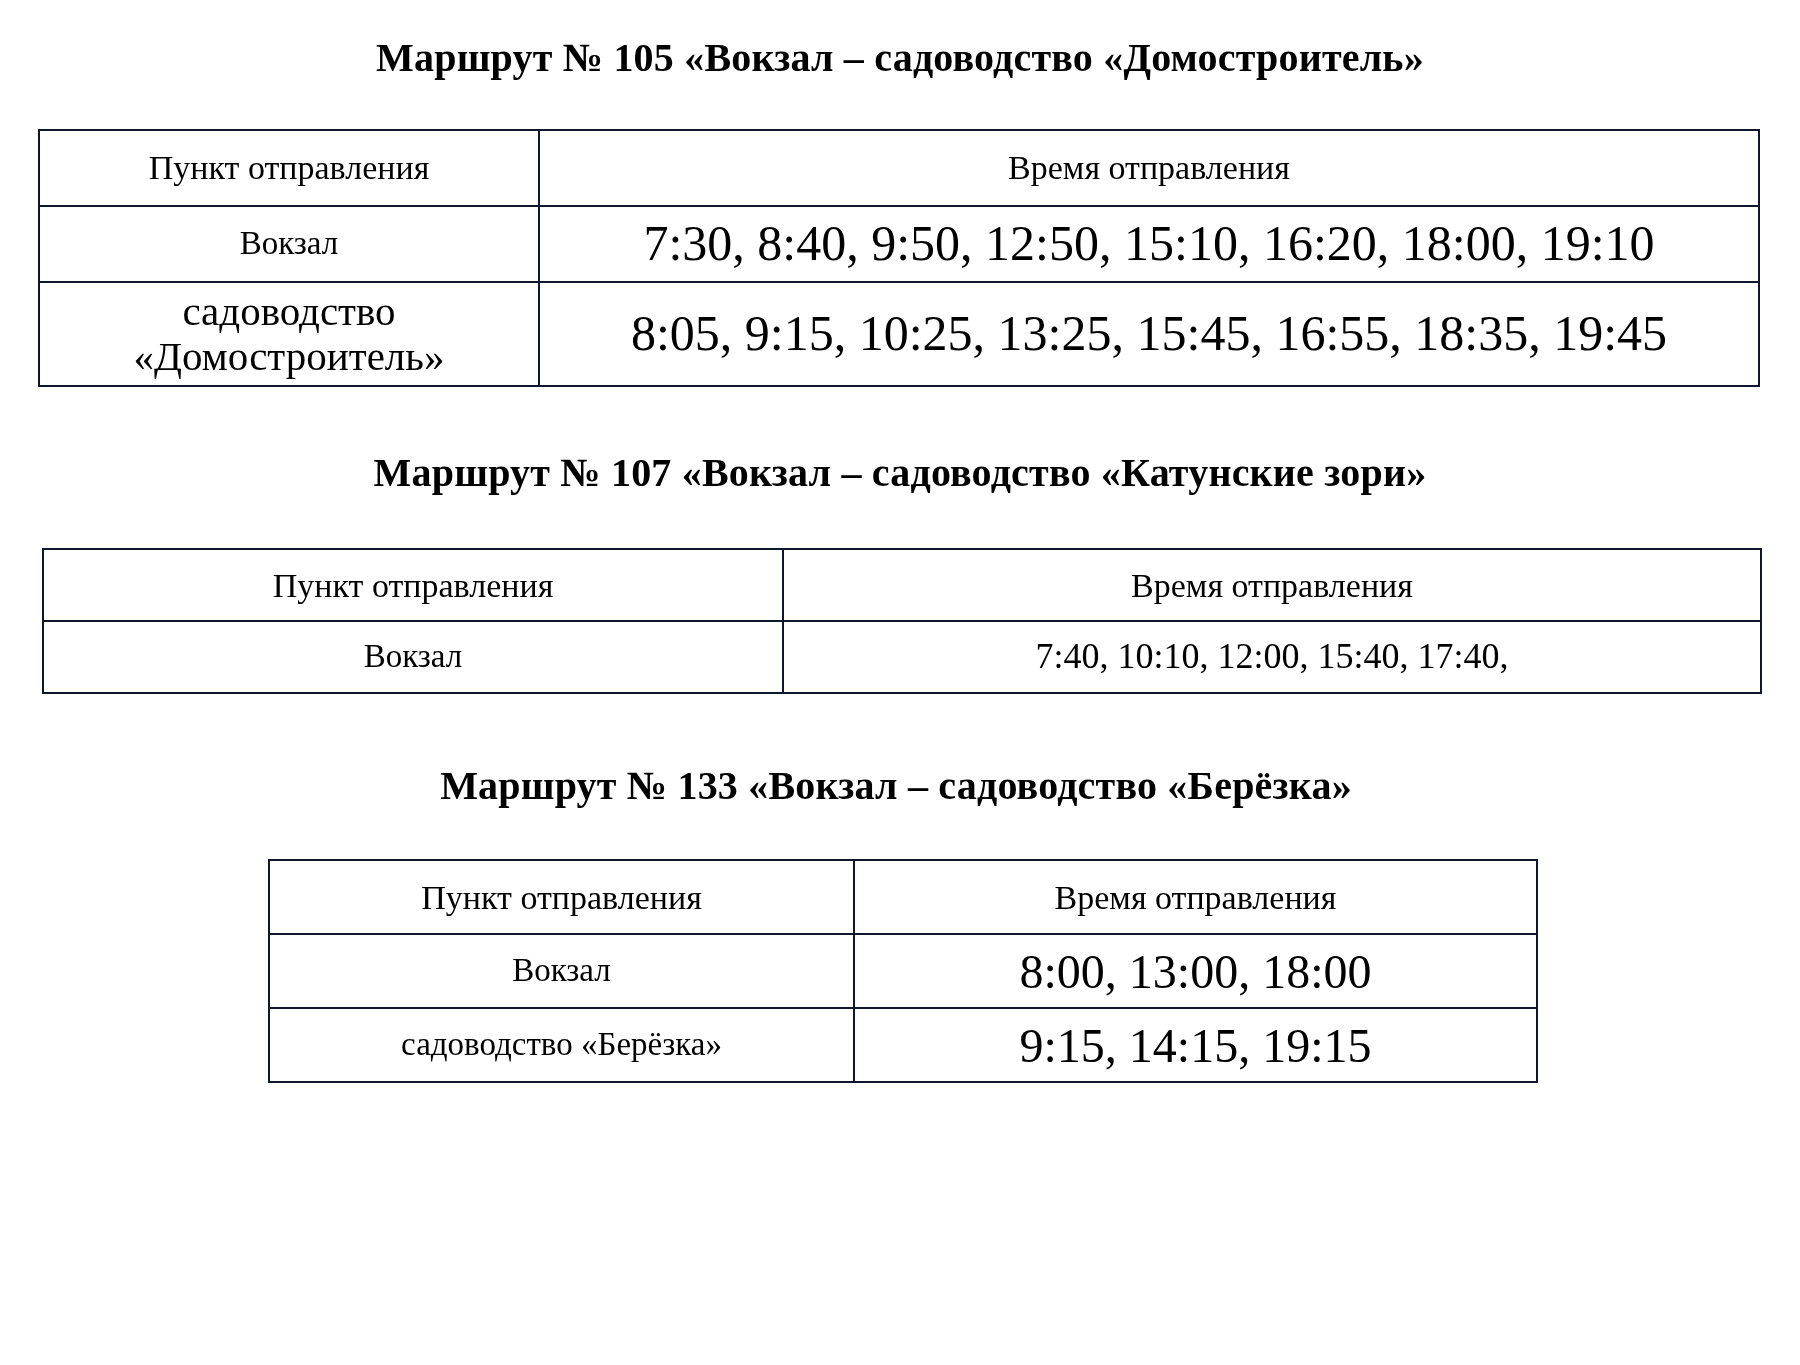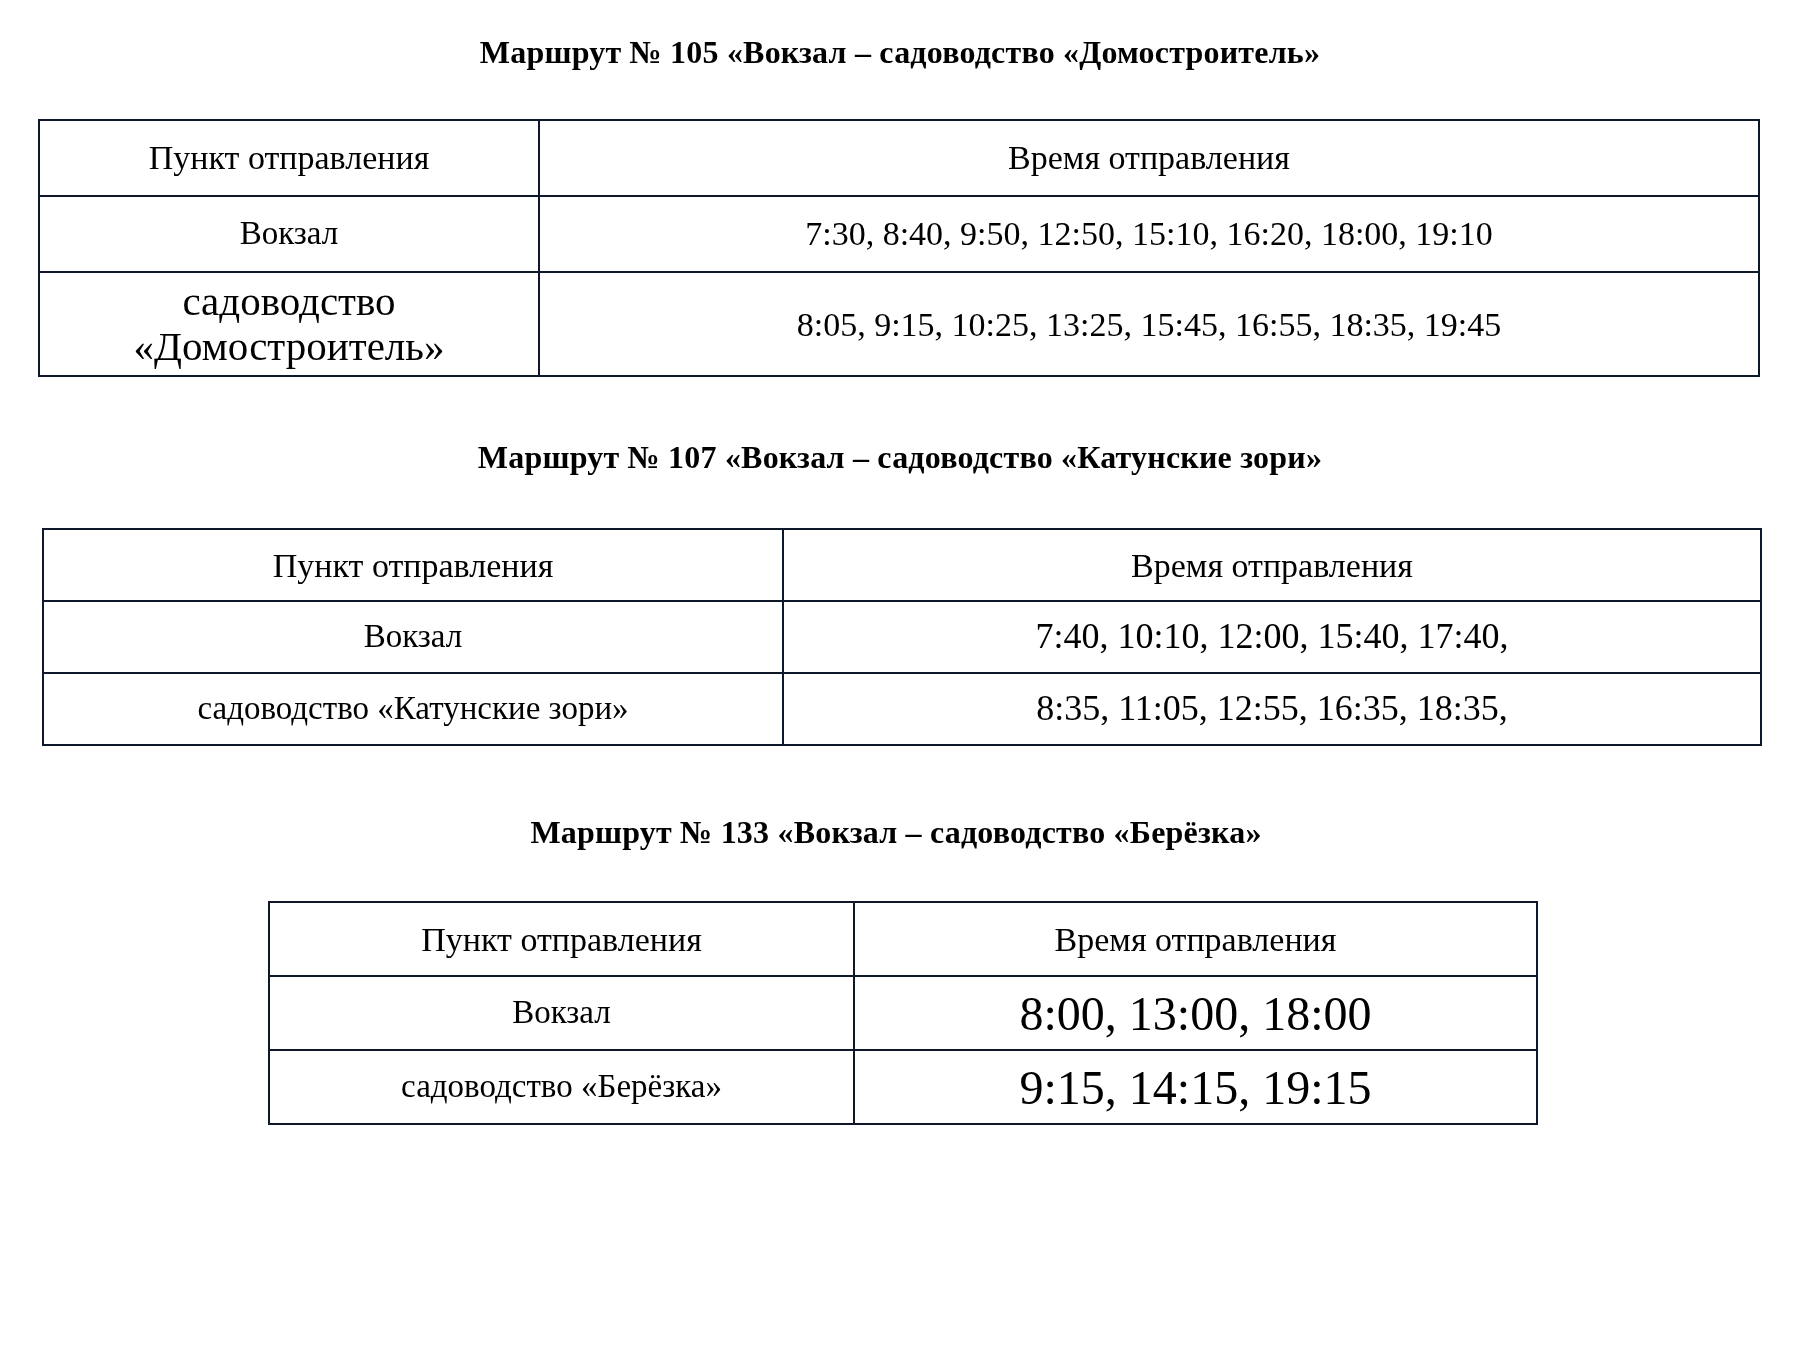--- a/index.html
+++ b/index.html
@@ -23,21 +23,21 @@
   }
 
   .route-block {
     width: 100%;
   }
 
   .route-title {
     text-align: center;
     font-family: "Liberation Serif", serif;
     font-weight: bold;
-    font-size: 32px;
+    font-size: 40px;
     letter-spacing: 0.2px;
     color: #000;
     white-space: nowrap;
   }
 
   table.sched {
     border-collapse: collapse;
     table-layout: fixed;
     font-family: "Liberation Serif", serif;
     font-size: 33px;
@@ -58,21 +58,21 @@
 
   
   #block-105 .route-title { margin: 18px 0 0 0; padding-top: 16px; }
   #block-105 table.sched {
     margin: 48px 0 0 38px;
     width: 1720px;
   }
   #block-105 col.c1 { width: 500px; }
   #block-105 col.c2 { width: 1220px; }
   #block-105 td { height: 62px; }
-  #block-105 td.times { font-size: 34px; }
+  #block-105 td.times { font-size: 50px; }
   #block-105 .hdr { font-size: 34px; }
 
   
   #block-107 .route-title { margin: 62px 0 16px 0; }
   #block-107 table.sched {
     margin: 52px 0 0 42px;
     width: 1718px;
   }
   #block-107 col.c1 { width: 740px; }
   #block-107 col.c2 { width: 978px; }
@@ -137,24 +137,20 @@
         </colgroup>
       <tbody>
         <tr>
           <td class="hdr">Пункт отправления</td>
           <td class="hdr">Время отправления</td>
         </tr>
         <tr>
           <td>Вокзал</td>
           <td class="times">7:40, 10:10, 12:00, 15:40, 17:40,</td>
         </tr>
-        <tr>
-          <td>садоводство «Катунские зори»</td>
-          <td class="times">8:35, 11:05, 12:55, 16:35, 18:35,</td>
-        </tr>
       </tbody>
     </table>
   </section>
 
   <section class="route-block" id="block-133">
     <h1 class="route-title">Маршрут № 133 «Вокзал – садоводство «Берёзка»</h1>
 
     <table class="sched">
       <colgroup>
           <col class="c1">

